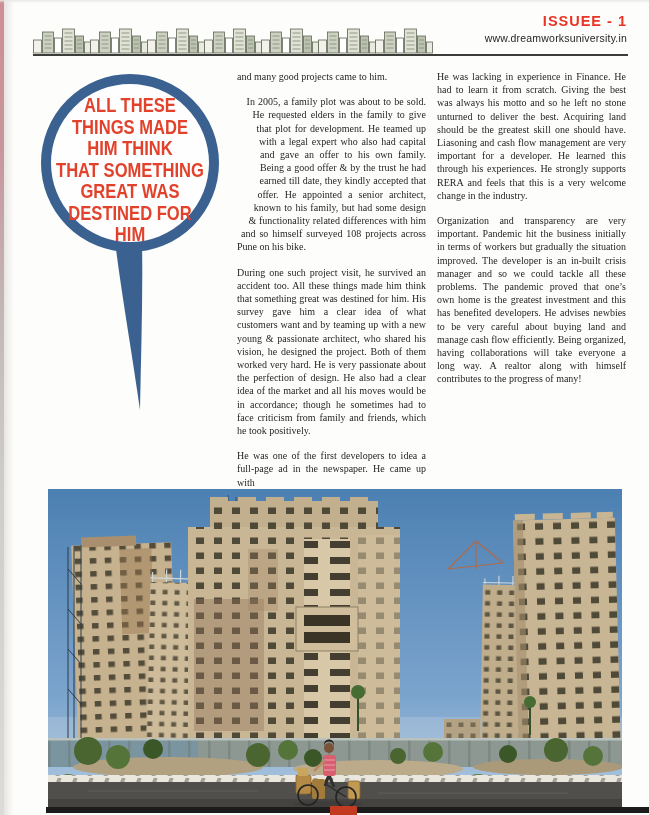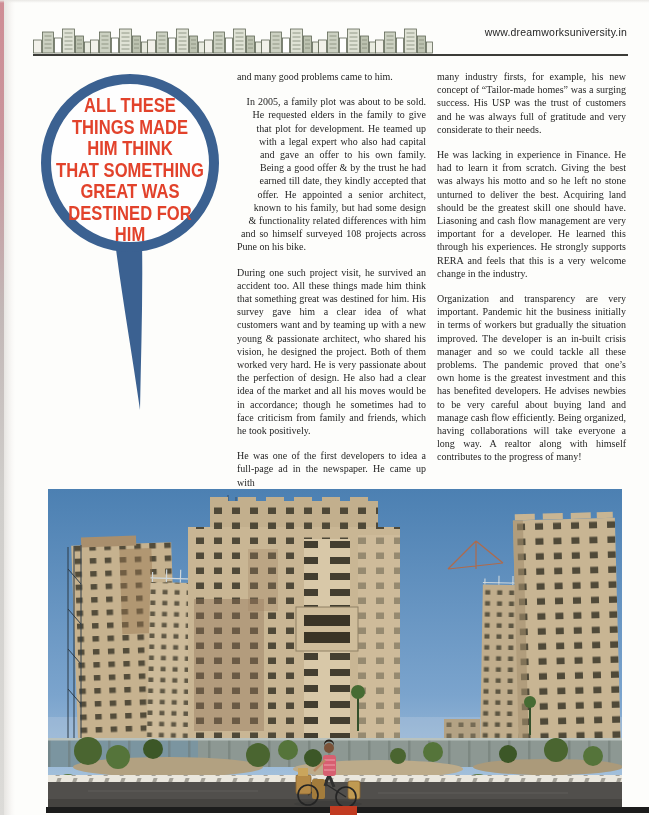--- a/index.html
+++ b/index.html
@@ -10,21 +10,21 @@
   .edge-pink{position:absolute;left:0;top:0;width:4px;height:815px;
     background:linear-gradient(#cf8d95 0%,#c9959c 18%,#c2b7b6 38%,#cfcdca 60%,#dcdbd8 100%);}
   .edge-gutter{position:absolute;left:4px;top:0;width:11px;height:815px;
     background:linear-gradient(90deg,#e7e5e2,#f9f8f6 70%,#fdfdfb);}
   .edge-top{position:absolute;left:0;top:0;width:649px;height:3px;background:linear-gradient(#e9e8e5,rgba(255,255,255,0));}
 
   
   .skyline{position:absolute;left:33px;top:25px;width:402px;height:30px;}
   .header-right{position:absolute;right:22px;top:13px;text-align:right;}
   .issue-label{font-family:"Liberation Sans",sans-serif;font-weight:700;font-size:14.5px;letter-spacing:1px;color:#e93425;}
-  .website{font-family:"Liberation Sans",sans-serif;font-size:10.5px;color:#262626;margin-top:13px;letter-spacing:.2px;}
+  .website{font-family:"Liberation Sans",sans-serif;font-size:10.5px;color:#262626;margin-top:3px;letter-spacing:.2px;}
   .header-rule{position:absolute;left:33px;top:54px;width:595px;height:2px;background:#3c3c38;}
 
   
   .bubble{position:absolute;left:28px;top:58px;width:210px;height:366px;}
   .bubble svg{position:absolute;left:0;top:0;}
   .bubble-text{position:absolute;left:12px;top:37px;width:180px;text-align:center;
     font-family:"Liberation Sans",sans-serif;font-weight:700;font-size:19.5px;line-height:21.5px;
     color:#e2422b;transform:scaleX(.85);transform-origin:center top;letter-spacing:0;}
 
   
@@ -66,20 +66,21 @@
       </defs>
       <use href="#bc" x="0"></use>
         <use href="#bc" x="57"></use>
         <use href="#bc" x="114"></use>
         <use href="#bc" x="171"></use>
       <use href="#bc" x="228"></use>
         <use href="#bc" x="285"></use>
         <use href="#bc" x="342"></use>
     </svg>
     <div class="header-right">
+      <div class="issue-label">ISSUEE - 1</div>
       <div class="website">www.dreamworksuniversity.in</div>
     </div>
     <div class="header-rule"></div>
   </div>
 
   <div class="bubble">
     <svg width="210" height="366" viewBox="0 0 210 366">
       <path d="M87,183 C93,233 104,295 112,352 C113,296 115,240 114,183 Z" fill="#3b6191"></path>
       <circle cx="102" cy="105" r="84" fill="#fefefe" stroke="#3b6191" stroke-width="10"></circle>
     </svg>
@@ -89,28 +90,27 @@
       <div>HIM THINK</div>
       <div>THAT SOMETHING</div>
       <div>GREAT WAS</div>
       <div>DESTINED FOR</div>
       <div>HIM</div>
     </div>
   </div>
 
   <div class="col col1">
     <div class="bubble-spacer"></div>
-    <p>and many good problems came to him.</p>
+    <p>and many good projects came to him.</p>
     <p>In 2005, a family plot was about to be sold. He requested elders in the family to give that plot for development. He teamed up with a legal expert who also had capital and gave an offer to his own family. Being a good offer &amp; by the trust he had earned till date, they kindly accepted that offer. He appointed a senior architect, known to his family, but had some design &amp; functionality related differences with him and so himself surveyed 108 projects across Pune on his bike.</p>
     <p>During one such project visit, he survived an accident too. All these things made him think that something great was destined for him. His survey gave him a clear idea of what customers want and by teaming up with a new young &amp; passionate architect, who shared his vision, he designed the project. Both of them worked very hard. He is very passionate about the perfection of design. He also had a clear idea of the market and all his moves would be in accordance; though he sometimes had to face criticism from family and friends, which he took positively.</p>
     <p>He was one of the first developers to idea a full-page ad in the newspaper. He came up with</p>
   </div>
 
   <div class="col col2">
-    <p>many industry firsts, for example, his new concept of “Tailor-made homes” was a surging success. His USP was the trust of customers and he was always full of gratitude and very considerate to their needs.</p>
     <p>He was lacking in experience in Finance. He had to learn it from scratch. Giving the best was always his motto and so he left no stone unturned to deliver the best. Acquiring land should be the greatest skill one should have. Liasoning and cash flow management are very important for a developer. He learned this through his experiences. He strongly supports RERA and feels that this is a very welcome change in the industry.</p>
     <p>Organization and transparency are very important. Pandemic hit the business initially in terms of workers but gradually the situation improved. The developer is an in-built crisis manager and so we could tackle all these problems. The pandemic proved that one’s own home is the greatest investment and this has benefited developers. He advises newbies to be very careful about buying land and manage cash flow efficiently. Being organized, having collaborations will take everyone a long way. A realtor along with himself contributes to the progress of many!</p>
   </div>
 
   <div class="photo" role="img" aria-label="Unfinished tan high-rise apartment towers under construction against a blue sky, scaffolding on the facades, a boundary wall with shrubs and rubble in front, and a man in a pink shirt riding a cycle cart loaded with sacks along the road.">
     <svg width="574" height="319" viewBox="0 0 574 319">
       <defs>
         <linearGradient id="sky" x1="0" y1="0" x2="0" y2="1">
           <stop offset="0" stop-color="#4c80b2"></stop>
             <stop offset="0.7" stop-color="#7ba4cd"></stop>

